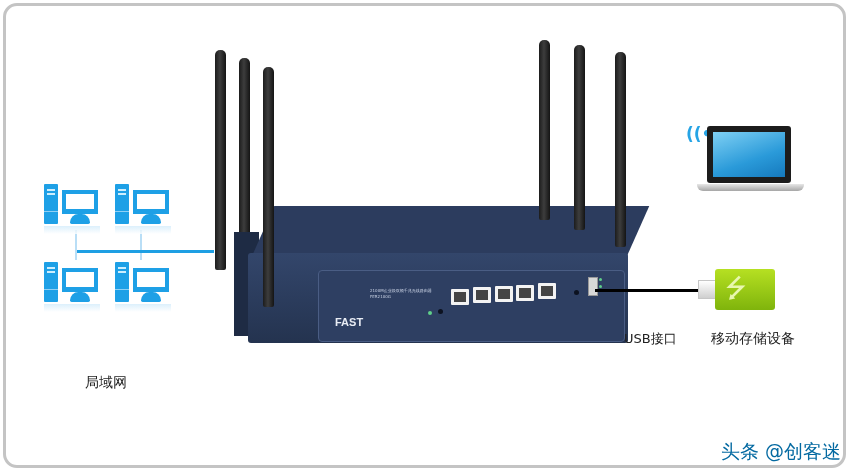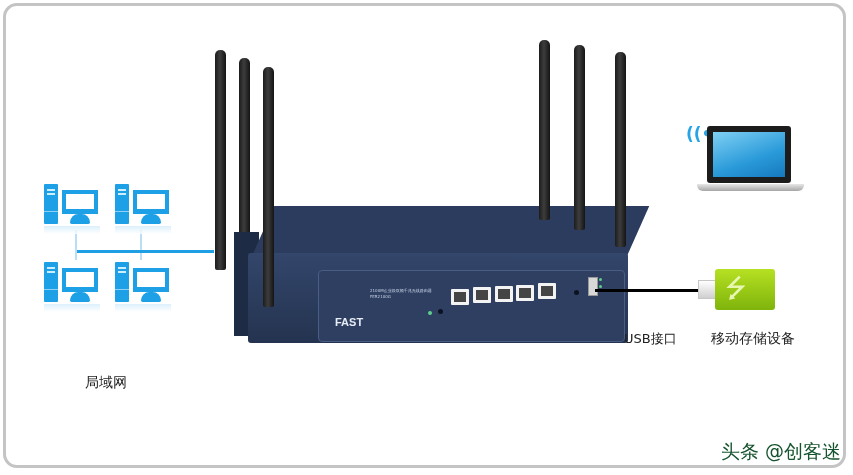--- a/index.html
+++ b/index.html
@@ -1,21 +1,21 @@
 <!DOCTYPE html>
 <html><head>
 <meta charset="utf-8">
 <style>
   html, body { margin:0; padding:0; }
   body { width:853px; height:475px; background:#ffffff; position:relative; overflow:hidden;
          font-family:"DejaVu Sans", "Liberation Sans", sans-serif; }
   .frame { position:absolute; left:3px; top:3px; width:843px; height:465px;
            border:3px solid #c4c4c4; border-radius:14px; box-sizing:border-box; }
   .label { position:absolute; font-size:14px; color:#222; white-space:nowrap; }
-  .watermark { position:absolute; right:12px; bottom:10px; font-size:19px; color:#14532d; }
+  .watermark { position:absolute; right:12px; bottom:10px; font-size:19px; color:#0369a1; }
   
   .pc { position:absolute; width:60px; height:60px; }
   .tower { position:absolute; left:0; top:0; width:14px; height:40px; background:#1ea0e6; border-radius:1px; }
   .tower::before { content:""; position:absolute; left:3px; top:5px; width:8px; height:2px; background:#cdeefe; box-shadow:0 4px 0 #cdeefe; }
   .tower::after { content:""; position:absolute; left:0; top:27px; width:14px; height:1px; background:#8fd0f5; }
   .monitor { position:absolute; left:18px; top:6px; width:36px; height:24px; background:#1ea0e6; }
   .monitor::after { content:""; position:absolute; left:4px; top:4px; width:28px; height:15px; background:#ffffff; }
   .base { position:absolute; left:26px; top:30px; width:20px; height:10px; background:#1ea0e6; border-radius:10px 10px 2px 2px; }
   .reflect { position:absolute; left:0; top:42px; width:56px; height:8px; background:linear-gradient(#d3ecfb, #ffffff); opacity:.8; }
   .lan-line-h { position:absolute; left:77px; top:250px; width:137px; height:3px; background:#1e9fe3; }

